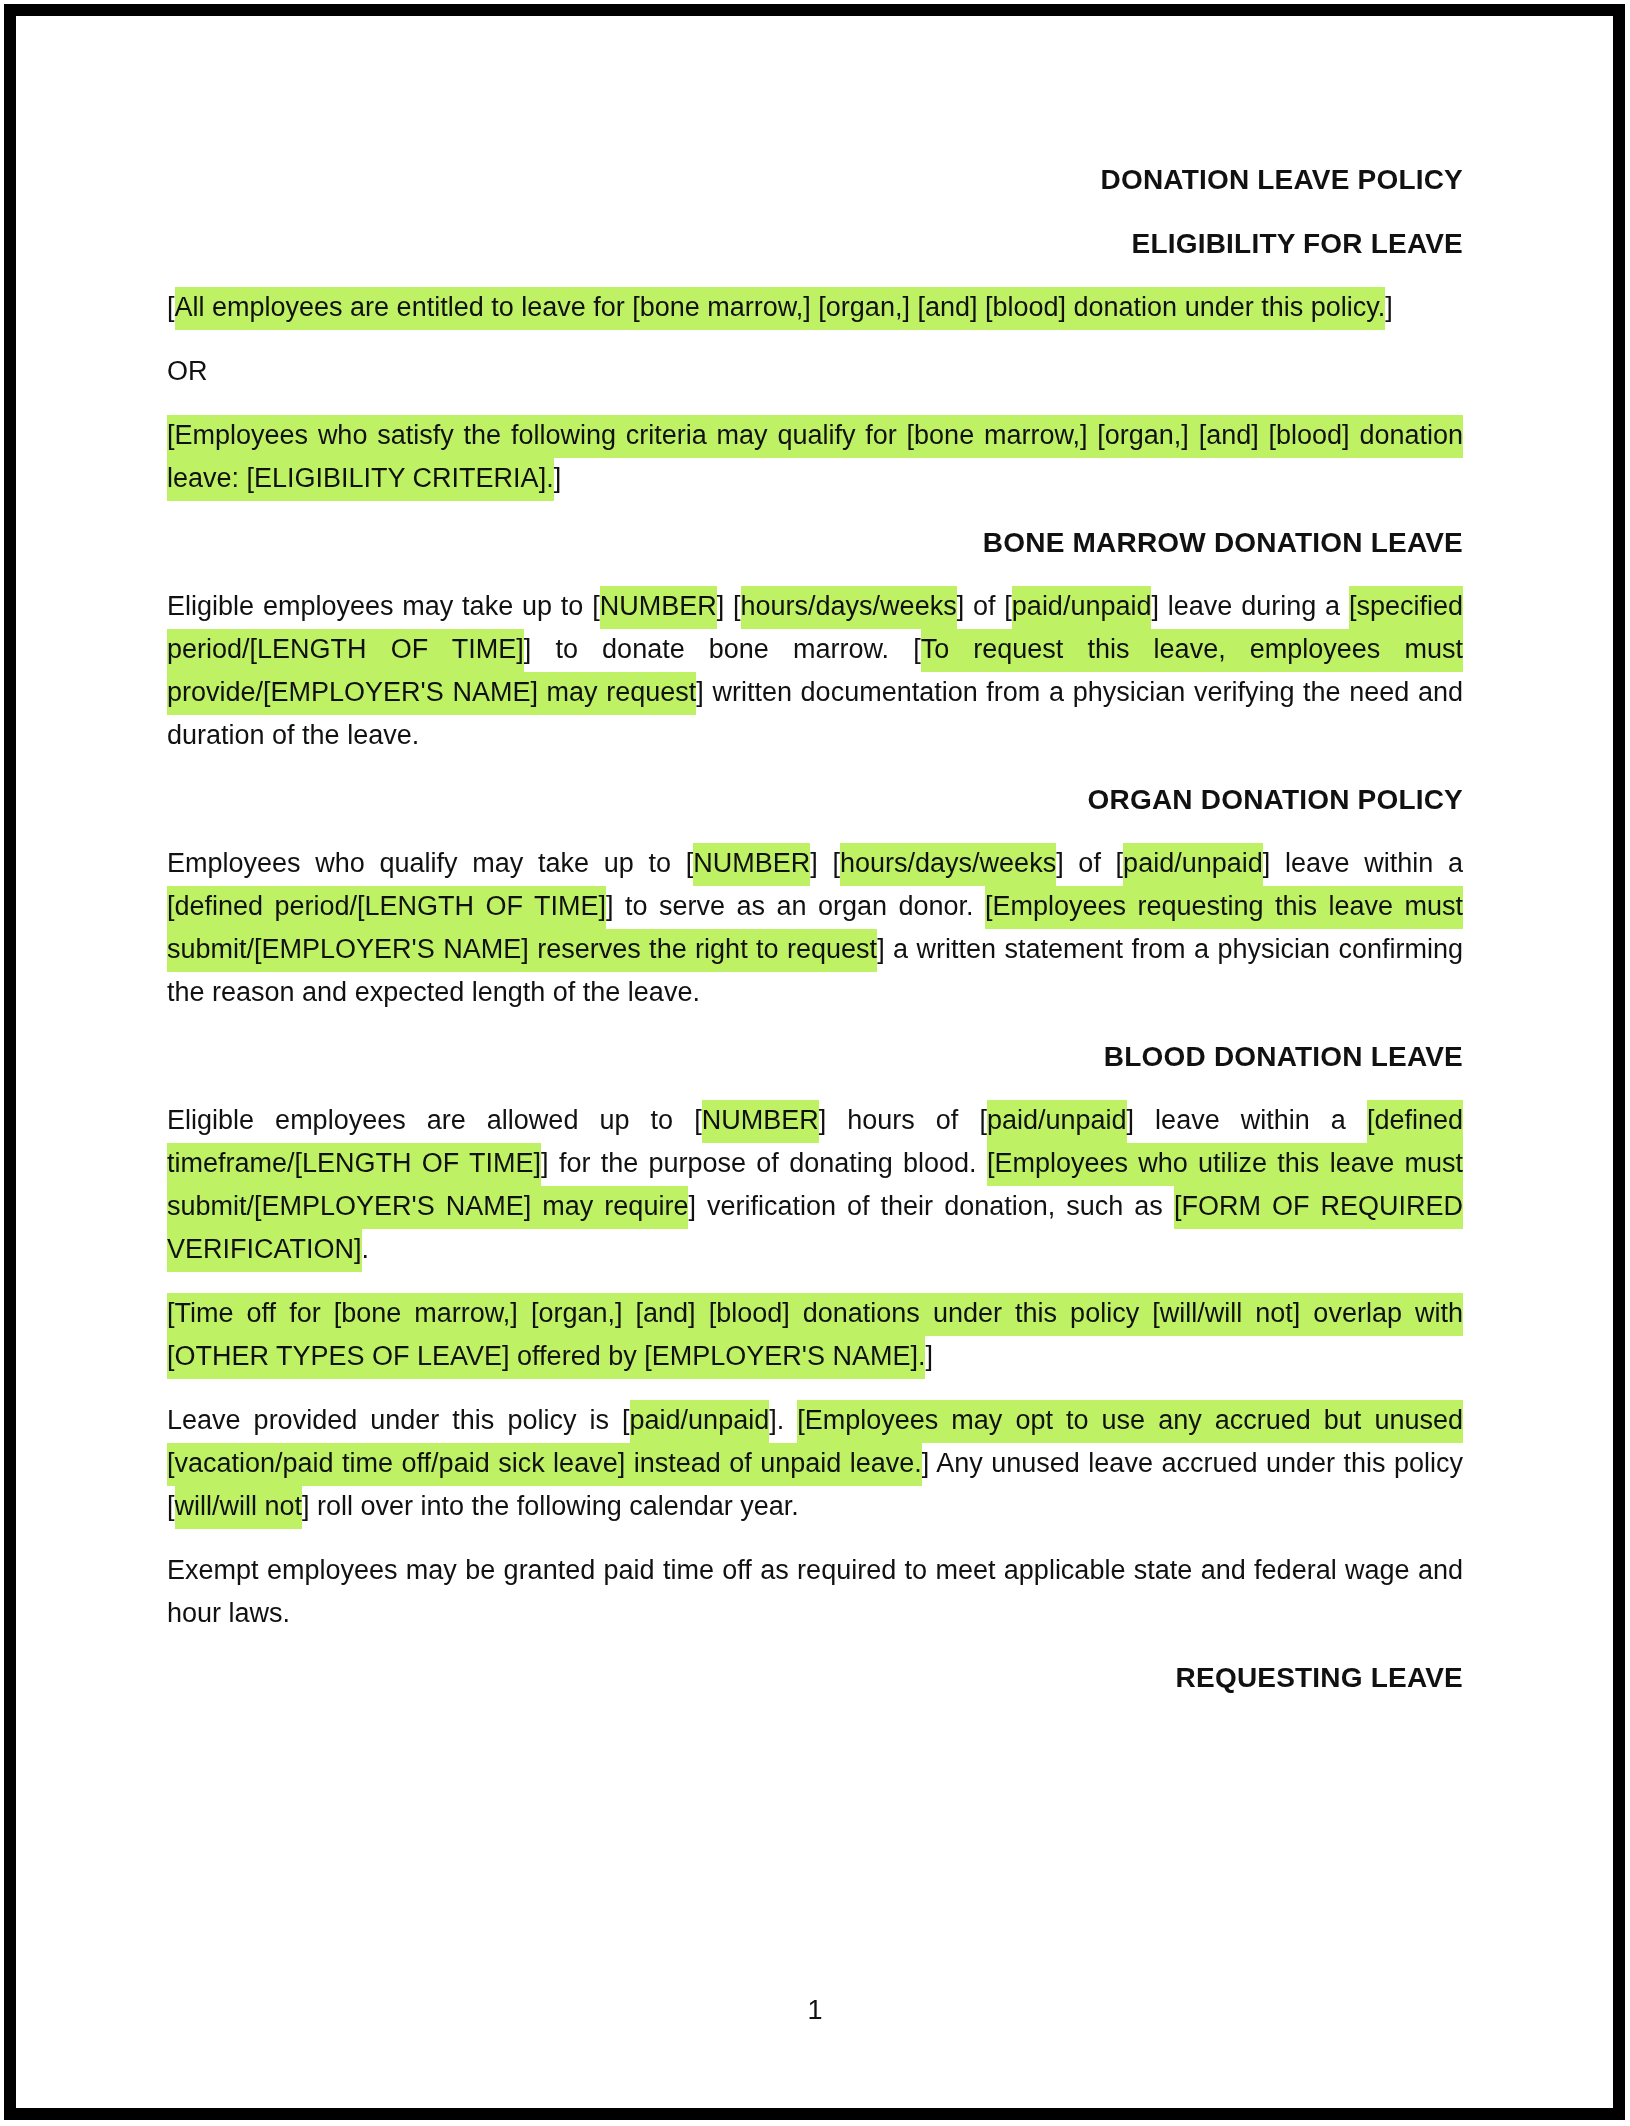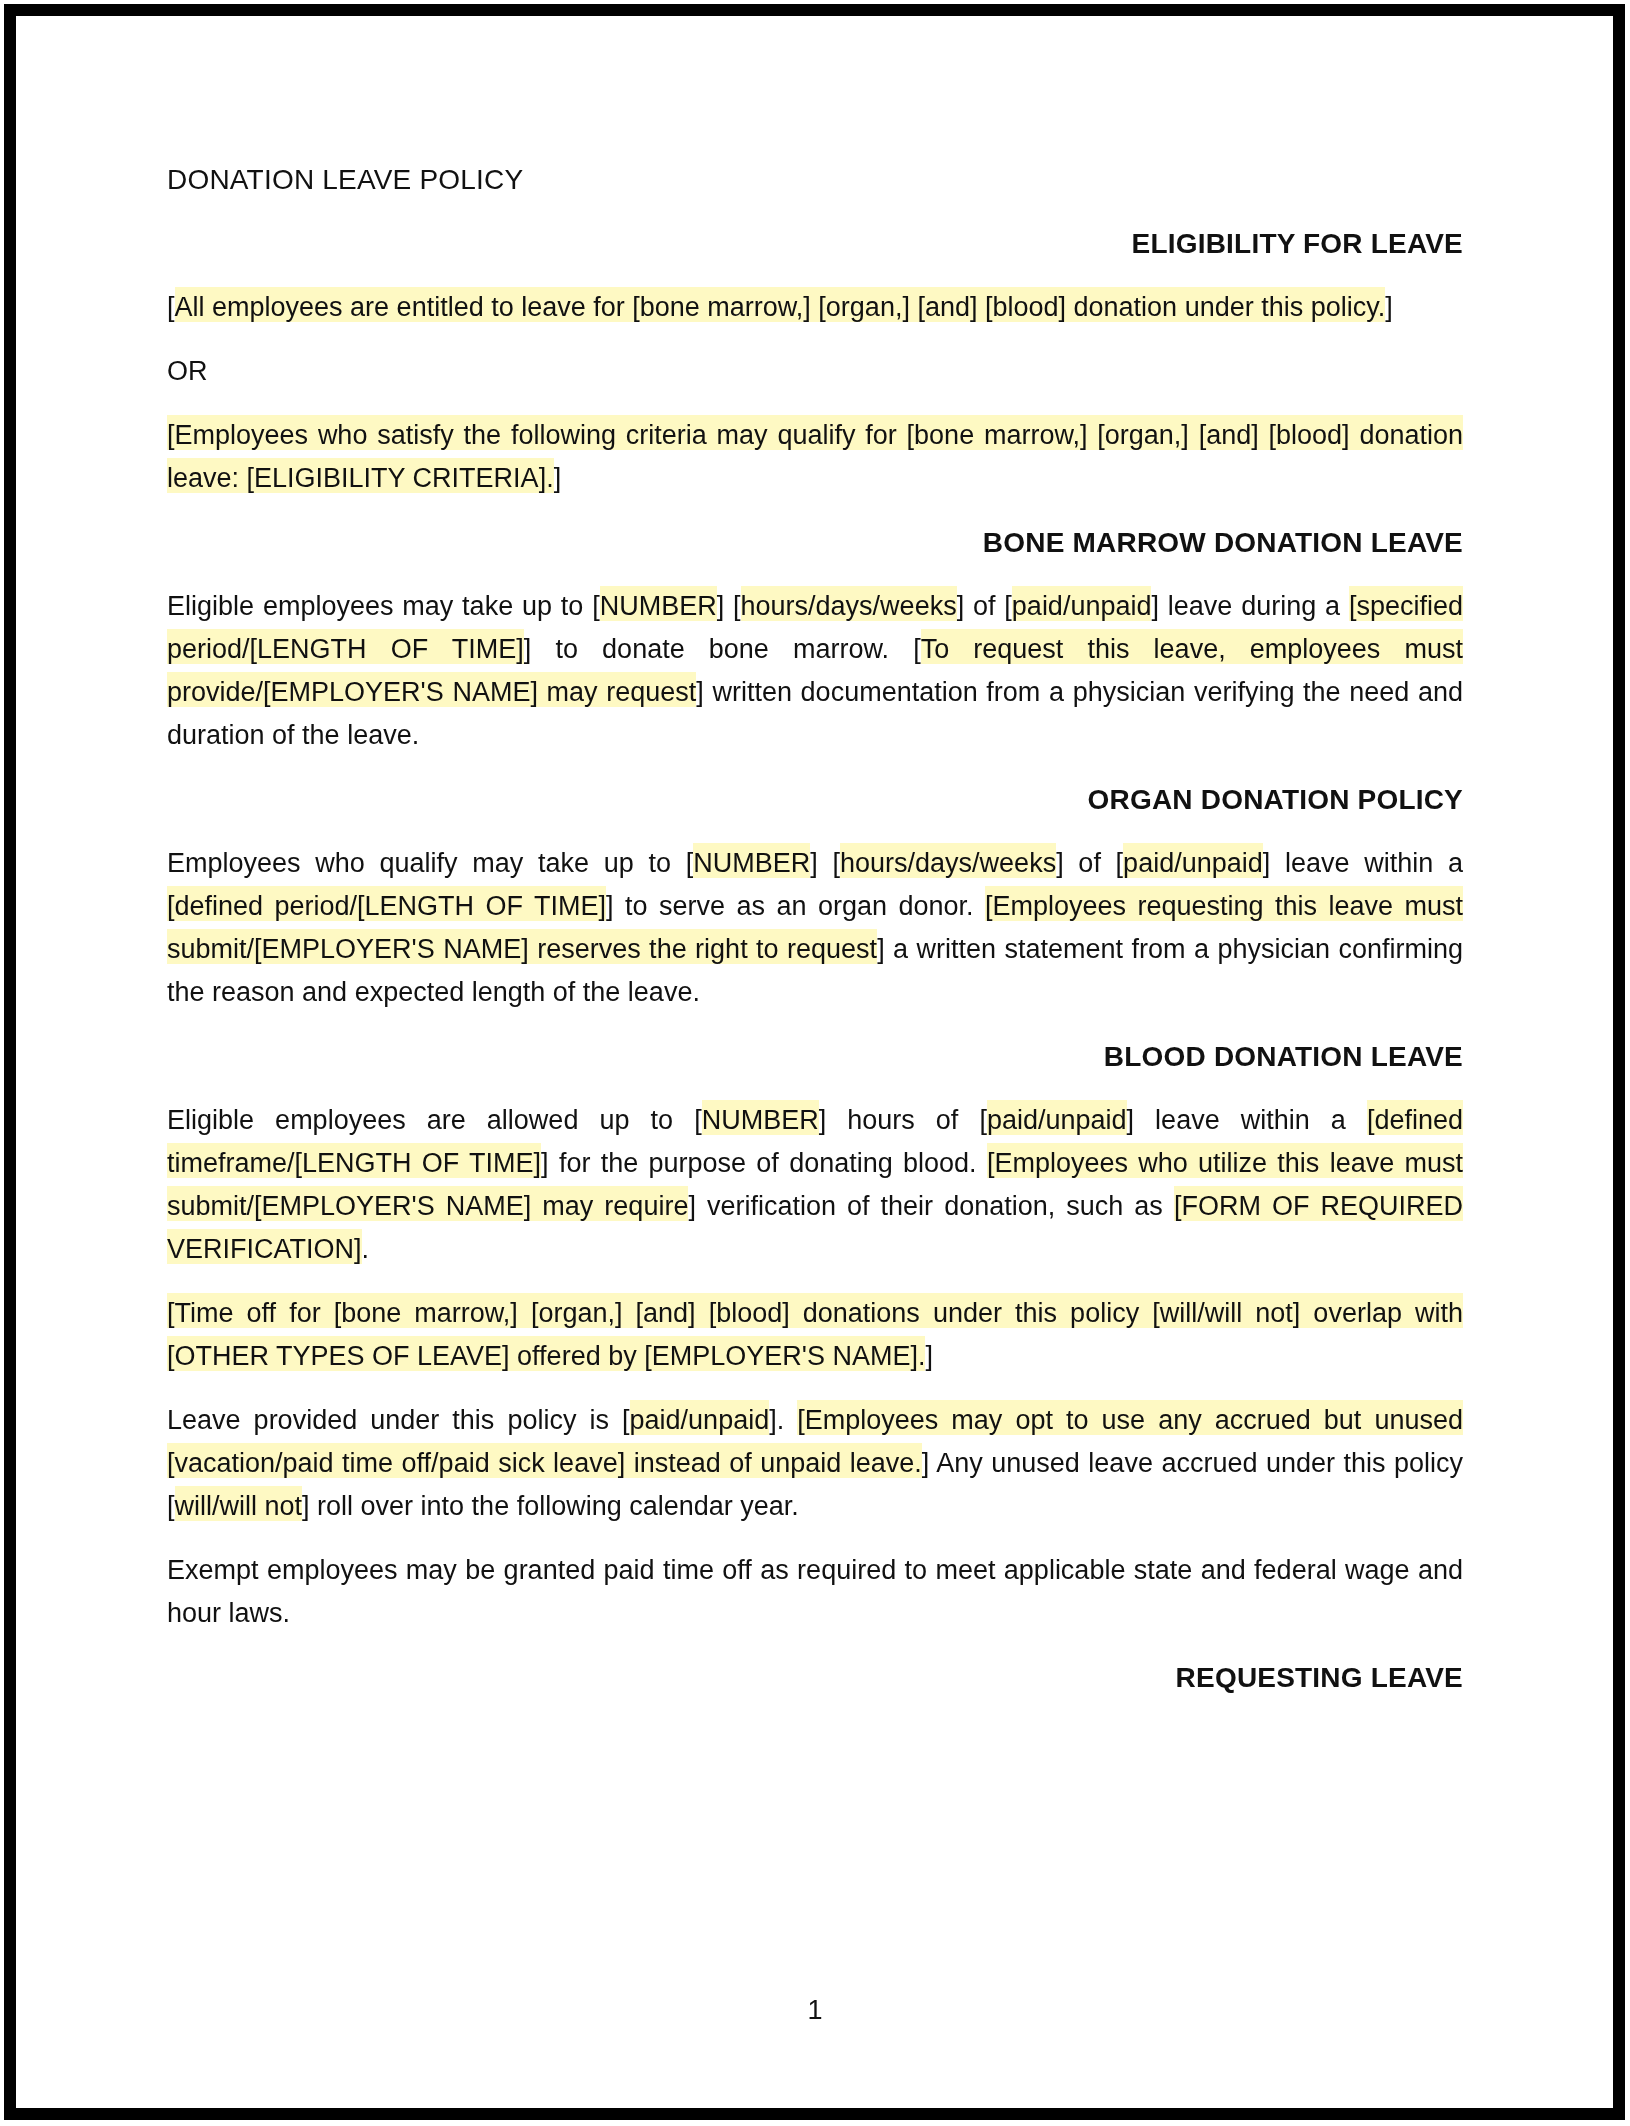--- a/index.html
+++ b/index.html
@@ -27,44 +27,44 @@
   }
   .content {
     position: absolute;
     left: 167px;
     right: 167px;
     top: 158px;
   }
   .content h1.title {
     font-size: 28px;
     line-height: 43px;
-    font-weight: 400;
-    text-align: left;
+    font-weight: 700;
+    text-align: right;
     margin: 0 0 21px 0;
     letter-spacing: 0.2px;
   }
   .content h2.heading {
     font-size: 28px;
     line-height: 43px;
     font-weight: 700;
     margin: 0 0 21px 0;
     text-align: right;
     letter-spacing: 0.2px;
   }
   .content p.paragraph {
     font-size: 27px;
     line-height: 43px;
     font-weight: 400;
     margin: 0 0 21px 0;
     text-align: justify;
     text-justify: inter-word;
   }
   .content p.paragraph span.hl {
-    background: #fef9c3;
-    padding: 5px 0 0 0;
+    background: #bef264;
+    padding: 5px 0 8px 0;
   }
   .content p.paragraph span.plain {
     background: transparent;
   }
   .footer {
     position: absolute;
     left: 0;
     right: 0;
     bottom: 100px;
     text-align: center;

